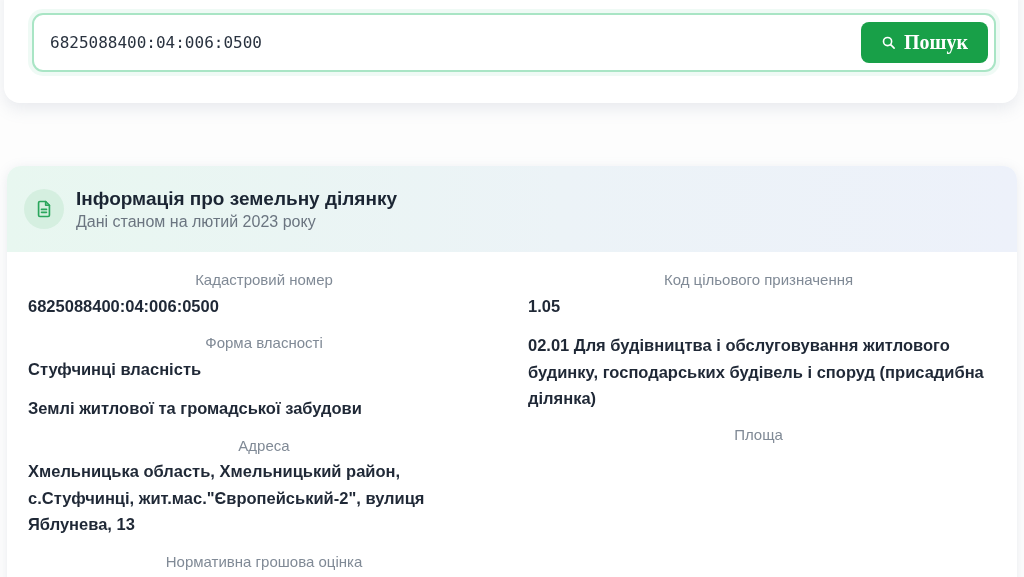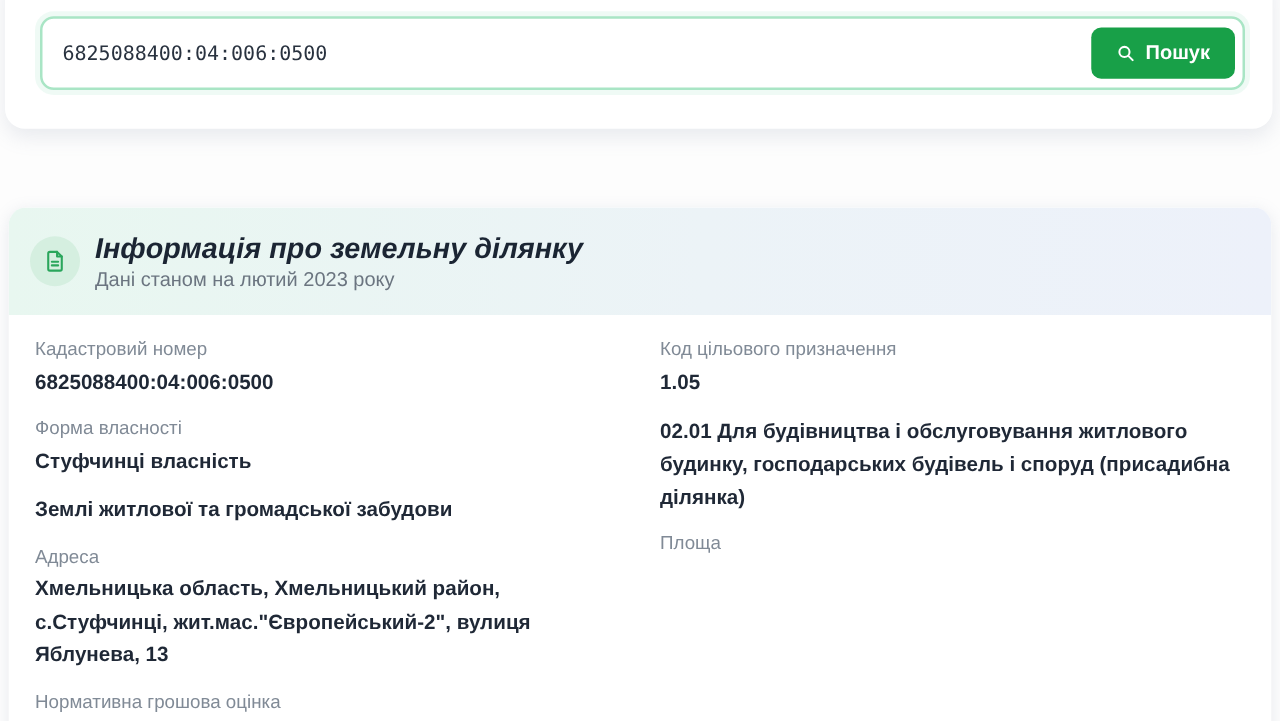--- a/index.html
+++ b/index.html
@@ -18,50 +18,50 @@
     display:flex; align-items:center; box-shadow:0 0 0 4px rgba(169,229,197,.18);
   }
   .search-field input {
     flex:1; border:0; outline:none; background:transparent;
     padding:0 16px; font-family:"DejaVu Sans Mono", monospace;
     font-size:16px; color:#29323f;
   }
   .search-btn {
     margin-right:6px; height:41px; padding:0 20px;
     background:#18a048; color:#ffffff; border:0; border-radius:8px;
-    font-family:Liberation Sans, sans-serif; font-size:16px; font-weight:700;
+    font-family:Liberation Serif, serif; font-size:20px; font-weight:700;
     display:flex; align-items:center; gap:8px; cursor:pointer;
   }
   .search-btn svg { display:block; }
 
   
   .info-card {
     position:absolute; left:7px; top:166px; width:1010px; height:440px;
     background:#ffffff; border-radius:14px;
     box-shadow:0 2px 12px rgba(130,142,165,.16);
     overflow:hidden;
   }
   .info-header {
     height:86px; display:flex; align-items:center; padding:0 24px 0 17px;
     background:linear-gradient(90deg,#e8f7f0 0%,#ecf3f7 55%,#edf1fa 100%);
   }
   .icon-circle {
     width:40px; height:40px; border-radius:50%; background:#d5efe0;
     display:flex; align-items:center; justify-content:center; flex:0 0 40px;
     margin-right:12px;
   }
-  .info-titles .title { font-size:23px; font-weight:700; color:#1b2533; line-height:1.25;font-style:italic; }
+  .info-titles .title { font-size:19px; font-weight:700; color:#1b2533; line-height:1.25; }
   .info-titles .subtitle { font-size:16px; color:#6b7580; margin-top:3px; }
 
   .info-body {
     display:grid; grid-template-columns:472px 1fr; column-gap:28px;
     padding:17px 28px 24px 21px;
   }
   .field { margin-bottom:13px; }
-  .field .label { font-size:15px; color:#808a96; line-height:1.45; }
+  .field .label { font-size:15px; color:#808a96; line-height:1.45;text-align:center; }
   .field .value { font-size:16.5px; font-weight:700; color:#1f2836; line-height:1.6; margin-top:2px; }
   .req { color:#e5484d; font-size:11px; vertical-align:top; margin-left:3px; font-weight:700; }
 </style>
 </head>
 <body>
 
 <div class="search-card">
   <div class="search-field">
     <input type="text" value="6825088400:04:006:0500" style="">
     <button class="search-btn">

